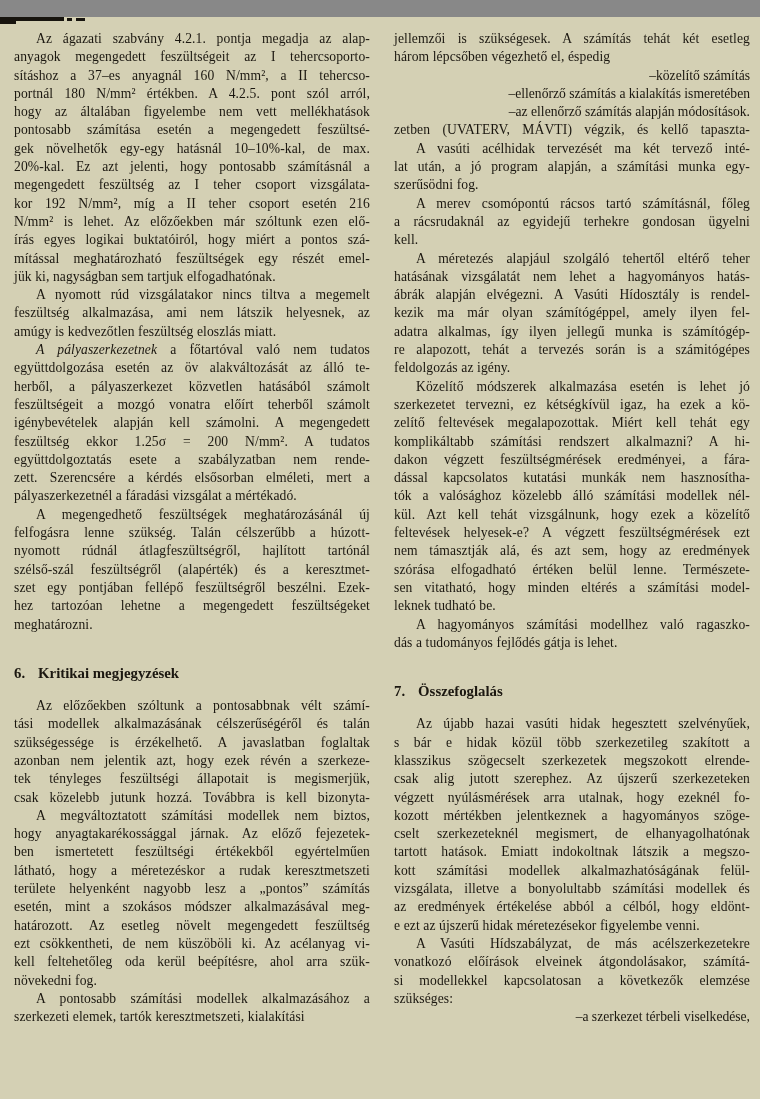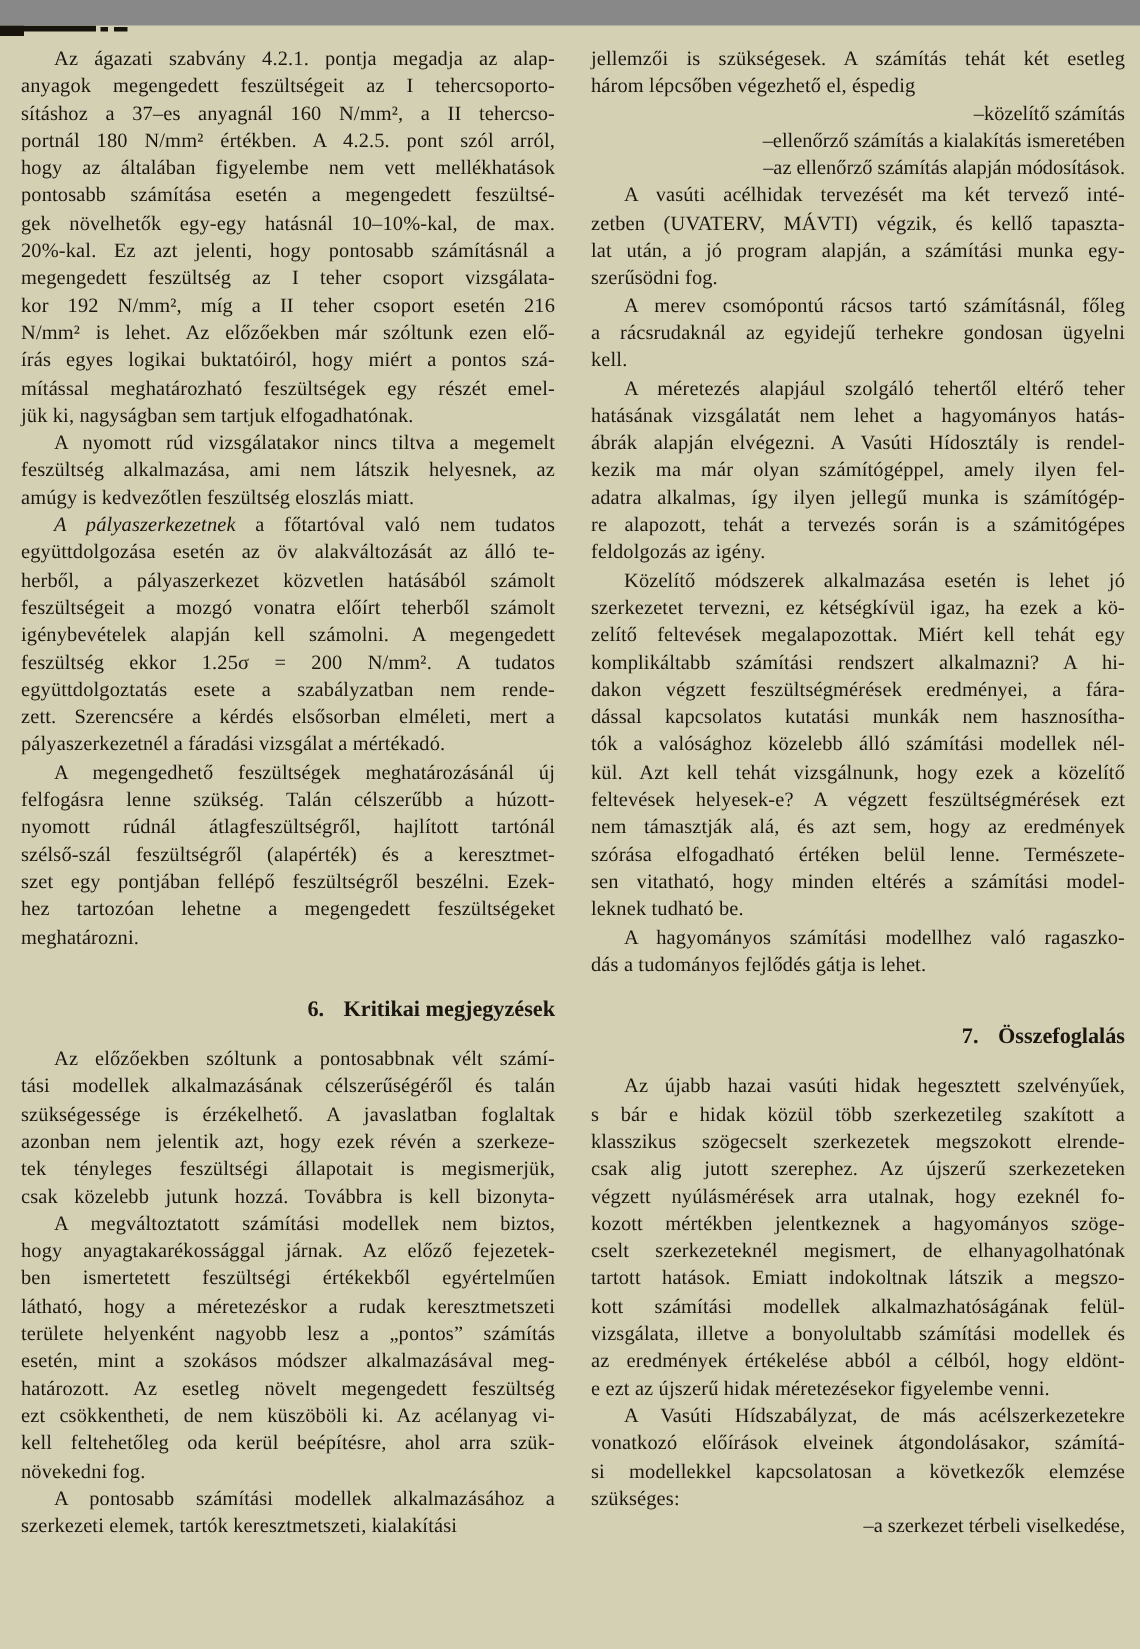--- a/index.html
+++ b/index.html
@@ -32,21 +32,21 @@
     padding-left:8px;
     text-align:right;
     white-space:nowrap;
   }
   .list-item .dash { display:inline-block; width:24px; }
   .heading {
     font-weight:bold;
     font-size:14.8px;
     line-height:18.3px;
     margin:30px 0 15px 0;
-    text-align:right;
+    text-align:left;
   }
   .heading .hnum { margin-right:13px; }
   
   .mark { position:absolute; background:#17140e; }
   .mark.m1 { left:0; top:0; width:64px; height:4px; }
   .mark.m2 { left:0; top:0; width:16px; height:7px; }
   .mark.m3 { left:67px; top:1px; width:5px; height:3px; }
   .mark.m4 { left:76px; top:1px; width:9px; height:3px; }
 </style>
 </head>
@@ -130,22 +130,22 @@
       </div>
     <div class="col">
         <div>
           <div class="line">jellemzői is szükségesek. A számítás tehát két esetleg</div>
           <div class="line last">három lépcsőben végezhető el, éspedig</div>
         </div>
         <div class="list-item"><span class="dash">–</span><span>közelítő számítás</span></div>
         <div class="list-item"><span class="dash">–</span><span>ellenőrző számítás a kialakítás ismeretében</span></div>
         <div class="list-item"><span class="dash">–</span><span>az ellenőrző számítás alapján módosítások.</span></div>
         <div>
+          <div class="line">zetben (UVATERV, MÁVTI) végzik, és kellő tapaszta-</div>
           <div class="line indent">A vasúti acélhidak tervezését ma két tervező inté-</div>
-          <div class="line">zetben (UVATERV, MÁVTI) végzik, és kellő tapaszta-</div>
           <div class="line">lat után, a jó program alapján, a számítási munka egy-</div>
           <div class="line last">szerűsödni fog.</div>
         </div>
         <div>
           <div class="line indent">A merev csomópontú rácsos tartó számításnál, főleg</div>
           <div class="line">a rácsrudaknál az egyidejű terhekre gondosan ügyelni</div>
           <div class="line last">kell.</div>
         </div>
         <div>
           <div class="line indent">A méretezés alapjául szolgáló tehertől eltérő teher</div>

